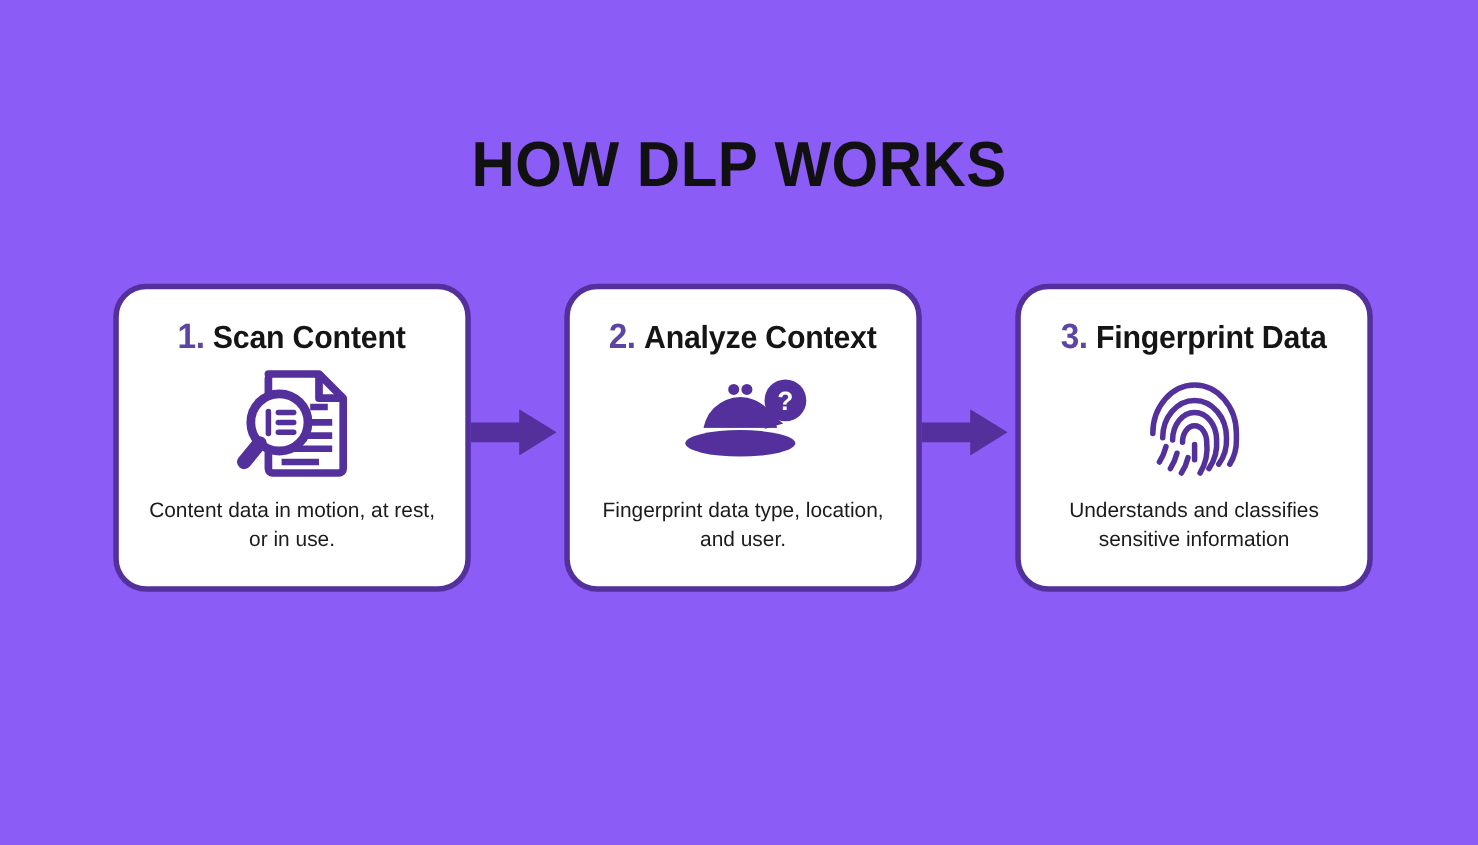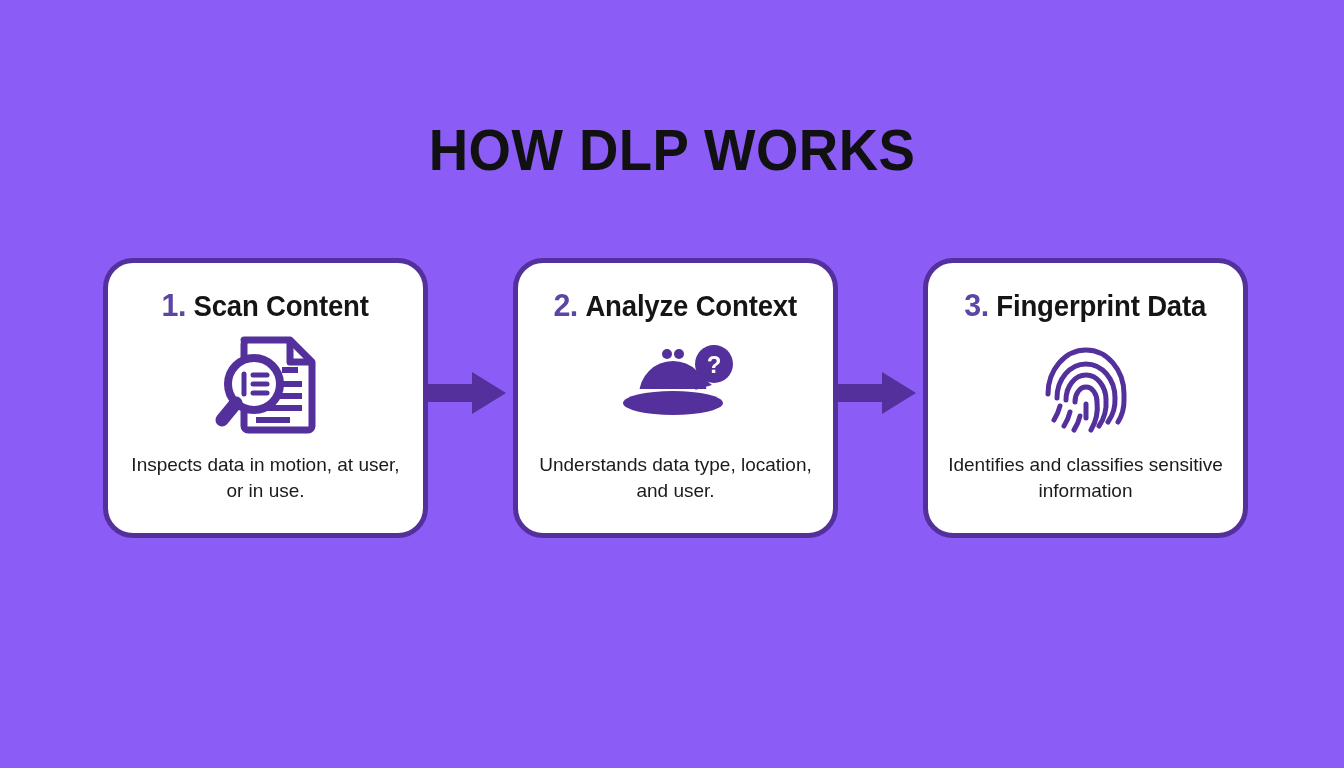--- a/index.html
+++ b/index.html
@@ -152,21 +152,21 @@
             <line x1="34" y1="42" x2="34" y2="62"></line>
             <line x1="43" y1="43" x2="57" y2="43"></line>
             <line x1="43" y1="52" x2="57" y2="52"></line>
             <line x1="43" y1="61" x2="57" y2="61"></line>
           </g>
 
           <line x1="26" y1="71" x2="12" y2="88" stroke="#53309C" stroke-width="13" stroke-linecap="round"></line>
         </svg>
       </div>
 
-      <div class="card-desc">Inspects data in motion, at user, or in use.</div>
+      <div class="card-desc">Content data in motion, at rest, or in use.</div>
     </div>
 
     <div class="card c2">
       <div class="card-head">
         <span class="card-num">2.</span>
         <span class="card-title">Analyze Context</span>
       </div>
 
       <div class="card-icon">
         <svg width="118" height="90" viewBox="0 0 118 90" aria-hidden="true">
@@ -179,21 +179,21 @@
           <rect x="20" y="50" width="72" height="11" fill="#FFFFFF"></rect>
 
           <ellipse cx="56" cy="64" rx="50" ry="12" fill="#53309C"></ellipse>
 
           <circle cx="97" cy="25" r="19" fill="#53309C"></circle>
           <path d="M86 39 l-8 12 l17 -5 z" fill="#53309C"></path>
           <text x="97" y="34" text-anchor="middle" font-family="Liberation Sans, sans-serif" font-size="24" font-weight="bold" fill="#FFFFFF">?</text>
         </svg>
       </div>
 
-      <div class="card-desc">Understands data type, location, and user.</div>
+      <div class="card-desc">Fingerprint data type, location, and user.</div>
     </div>
 
     <div class="card c3">
       <div class="card-head">
         <span class="card-num">3.</span>
         <span class="card-title">Fingerprint Data</span>
       </div>
 
       <div class="card-icon">
         <svg width="92" height="104" viewBox="0 0 92 104" aria-hidden="true">
@@ -203,21 +203,21 @@
             <path d="M26 68 a20 25 0 0 1 40 0 a40 40 0 0 1 -7 26"></path>
             <path d="M35 70 a11 15 0 0 1 22 0 a44 44 0 0 1 -6 28"></path>
             <path d="M46 72 v14"></path>
             <path d="M14 88 a50 50 0 0 0 6 -14"></path>
             <path d="M24 94 a46 46 0 0 0 6 -14"></path>
             <path d="M34 98 a42 42 0 0 0 6 -14"></path>
           </g>
         </svg>
       </div>
 
-      <div class="card-desc">Identifies and classifies sensitive information</div>
+      <div class="card-desc">Understands and classifies sensitive information</div>
     </div>
 
   </div>
 
   <div class="arrow a1">
     <svg width="78" height="42" viewBox="0 0 78 42" aria-hidden="true">
       <path d="M0 12 H44 V0 L78 21 L44 42 V30 H0 Z" fill="#53309C"></path>
     </svg>
   </div>
 

